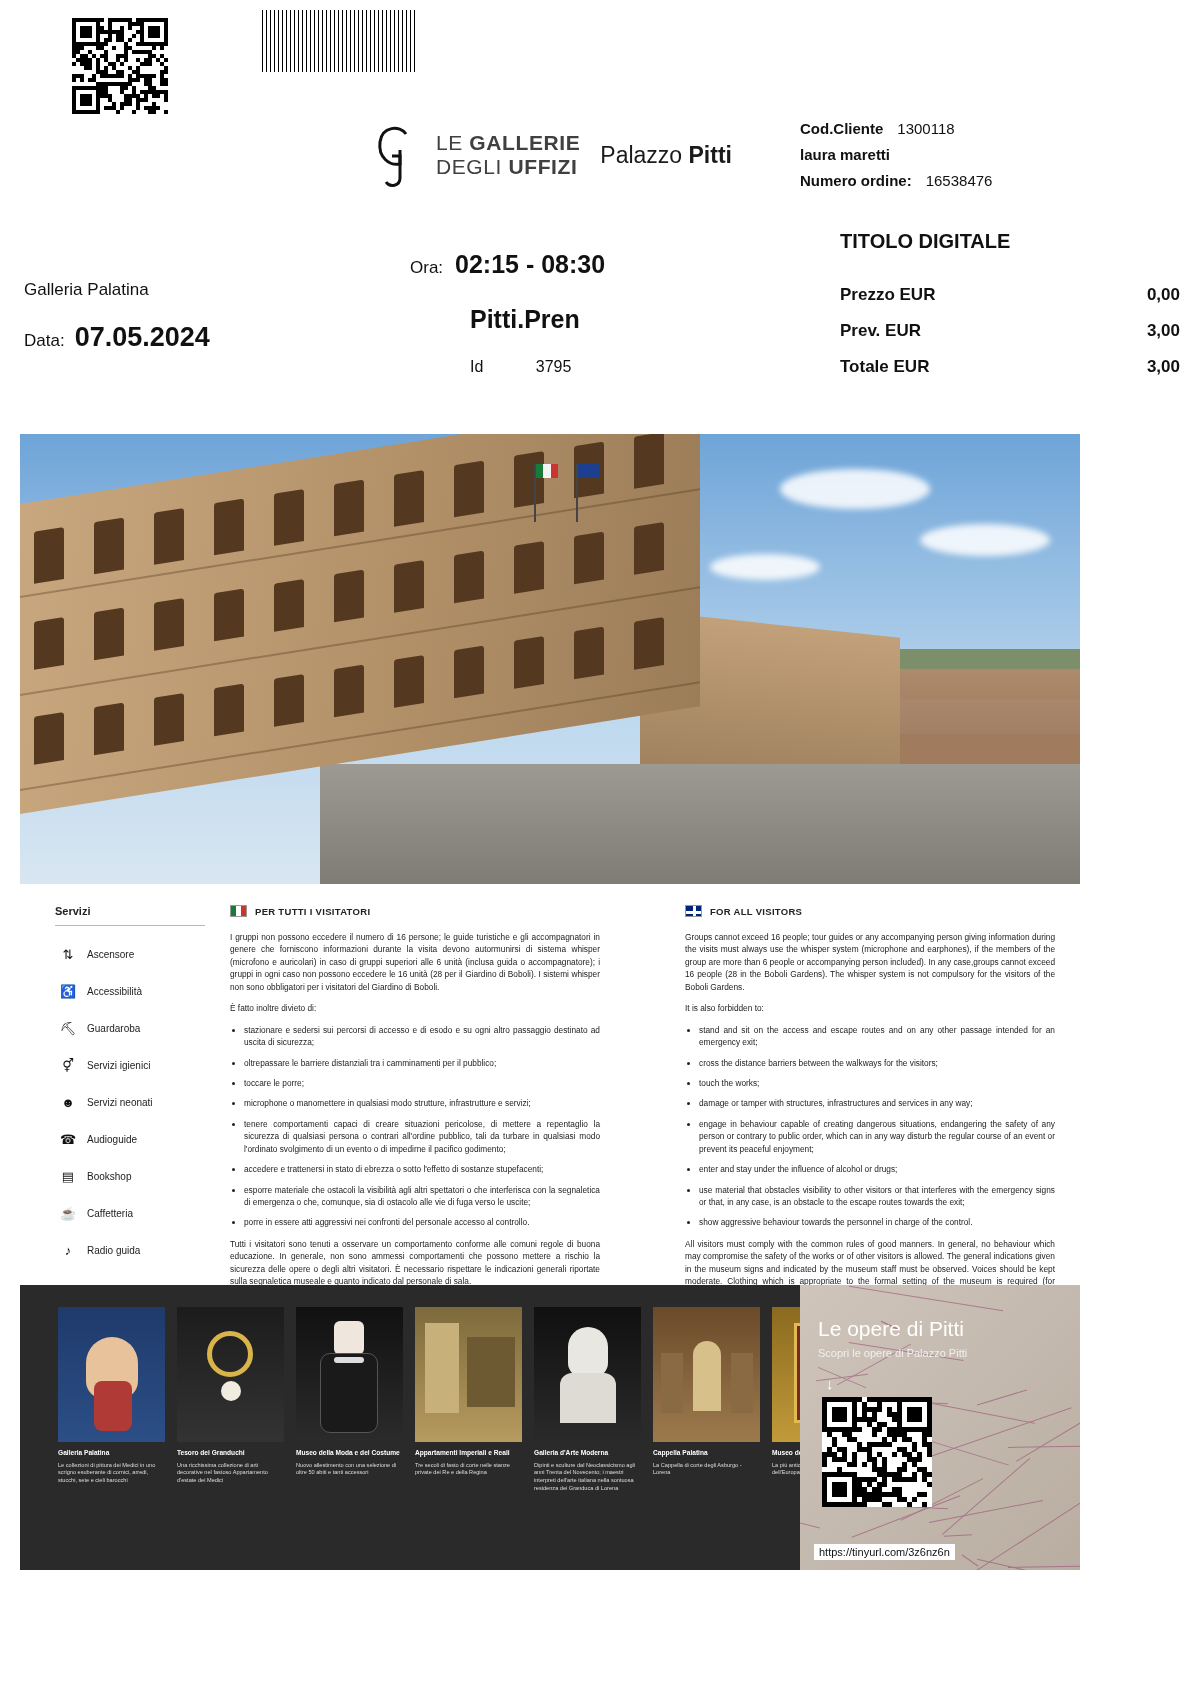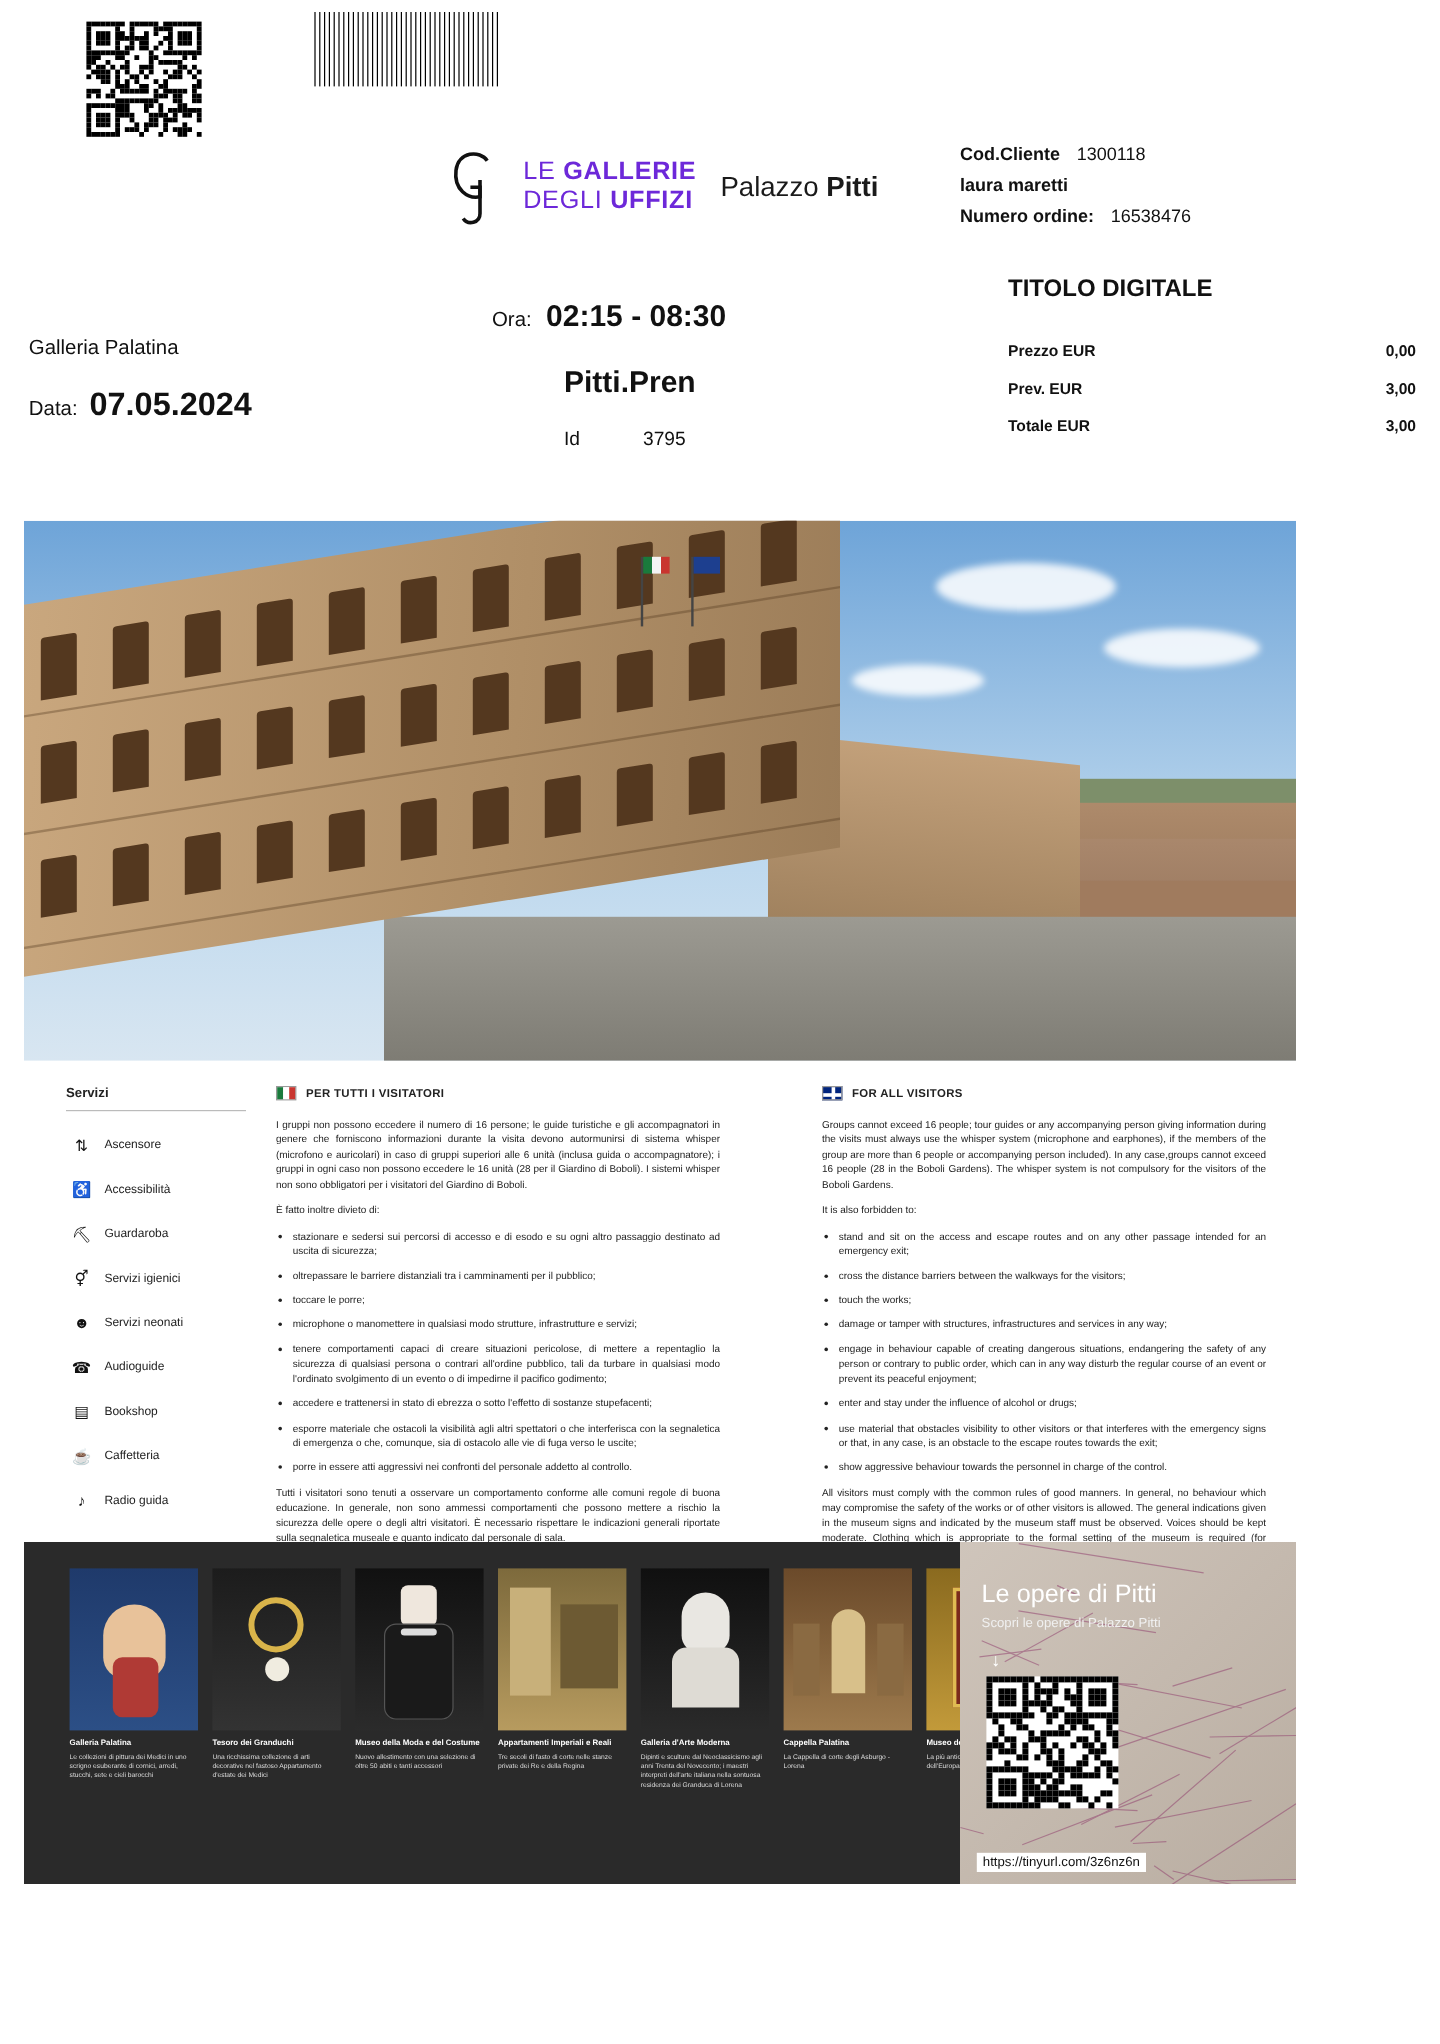--- a/index.html
+++ b/index.html
@@ -16,21 +16,21 @@
 
   
   .codes-row { position:relative; height:110px; }
   .qr-main { position:absolute; left:72px; top:18px; width:96px; height:96px; }
   .barcode { position:absolute; left:262px; top:10px; width:290px; height:62px; display:flex; align-items:flex-start; }
   .barcode span { display:block; height:62px; margin-right:1px; background:#000; }
 
   
   .logo-block { position:absolute; left:370px; top:120px; display:flex; align-items:center; }
   .logo-mark { width:52px; height:70px; position:relative; margin-right:14px; }
-  .logo-text { font-size:21px; line-height:1.15; letter-spacing:0.6px; color:#6d28d9; }
+  .logo-text { font-size:21px; line-height:1.15; letter-spacing:0.6px; color:#404040; }
   .logo-text .light { font-weight:400; }
   .logo-text .bold { font-weight:700; }
   .logo-venue { margin-left:20px; font-size:23px; color:#1a1a1a; }
   .logo-venue .bold { font-weight:700; }
 
   .client-block { position:absolute; right:20px; top:120px; width:380px; font-size:15px; }
   .client-row { display:flex; margin-bottom:9px; }
   .client-row .lbl { font-weight:700; }
   .client-row .val { margin-left:14px; }
   .client-name { font-weight:700; margin-bottom:9px; }
@@ -41,21 +41,21 @@
   .date-row .val { font-size:27px; font-weight:700; }
 
   .time-row { position:absolute; left:410px; top:250px; display:flex; align-items:baseline; }
   .time-row .lbl { font-size:17px; margin-right:12px; }
   .time-row .val { font-size:25px; font-weight:700; }
   .grat { position:absolute; left:470px; top:305px; font-size:25px; font-weight:700; }
   .id-row { position:absolute; left:470px; top:358px; font-size:16px; }
   .id-row .val { margin-left:48px; }
 
   .titolo { position:absolute; left:840px; top:230px; font-size:20px; font-weight:700; }
-  .price-table { position:absolute; left:840px; top:285px; width:340px; font-size:13px; }
+  .price-table { position:absolute; left:840px; top:285px; width:340px; font-size:17px; }
   .price-row { display:flex; justify-content:space-between; margin-bottom:16px; }
   .price-row .lbl { font-weight:700; }
   .price-row .val { font-weight:700; min-width:62px; text-align:right; }
 
   
   .notice { position:absolute; left:24px; top:409px; font-size:14.5px; font-weight:700; }
 
   
   .hero { position:absolute; left:20px; top:434px; width:1060px; height:450px; overflow:hidden; }
   .sky { position:absolute; inset:0; background:linear-gradient(#6ea4d8, #bdd8ee 62%, #d8e6f1 100%); }
@@ -696,21 +696,21 @@
       <p>I gruppi non possono eccedere il numero di 16 persone; le guide turistiche e gli accompagnatori in genere che forniscono informazioni durante la visita devono autormunirsi di sistema whisper (microfono e auricolari) in caso di gruppi superiori alle 6 unità (inclusa guida o accompagnatore); i gruppi in ogni caso non possono eccedere le 16 unità (28 per il Giardino di Boboli). I sistemi whisper non sono obbligatori per i visitatori del Giardino di Boboli.</p>
       <p>È fatto inoltre divieto di:</p>
       <ul>
         <li>stazionare e sedersi sui percorsi di accesso e di esodo e su ogni altro passaggio destinato ad uscita di sicurezza;</li>
         <li>oltrepassare le barriere distanziali tra i camminamenti per il pubblico;</li>
         <li>toccare le porre;</li>
         <li>microphone o manomettere in qualsiasi modo strutture, infrastrutture e servizi;</li>
         <li>tenere comportamenti capaci di creare situazioni pericolose, di mettere a repentaglio la sicurezza di qualsiasi persona o contrari all'ordine pubblico, tali da turbare in qualsiasi modo l'ordinato svolgimento di un evento o di impedirne il pacifico godimento;</li>
         <li>accedere e trattenersi in stato di ebrezza o sotto l'effetto di sostanze stupefacenti;</li>
         <li>esporre materiale che ostacoli la visibilità agli altri spettatori o che interferisca con la segnaletica di emergenza o che, comunque, sia di ostacolo alle vie di fuga verso le uscite;</li>
-        <li>porre in essere atti aggressivi nei confronti del personale addetto al controllo.</li>
+        <li>porre in essere atti aggressivi nei confronti del personale accesso al controllo.</li>
       </ul>
       <p>Tutti i visitatori sono tenuti a osservare un comportamento conforme alle comuni regole di buona educazione. In generale, non sono ammessi comportamenti che possono mettere a rischio la sicurezza delle opere o degli altri visitatori. È necessario rispettare le indicazioni generali riportate sulla segnaletica museale e quanto indicato dal personale di sala.</p>
     </div>
 
     <div class="rules-col rules-en">
       <div class="rules-head">
         <div class="flag-uk"></div>
         <span class="rules-title">FOR ALL VISITORS</span>
       </div>
       <p>Groups cannot exceed 16 people; tour guides or any accompanying person giving information during the visits must always use the whisper system (microphone and earphones), if the members of the group are more than 6 people or accompanying person included). In any case,groups cannot exceed 16 people (28 in the Boboli Gardens). The whisper system is not compulsory for the visitors of the Boboli Gardens.</p>

